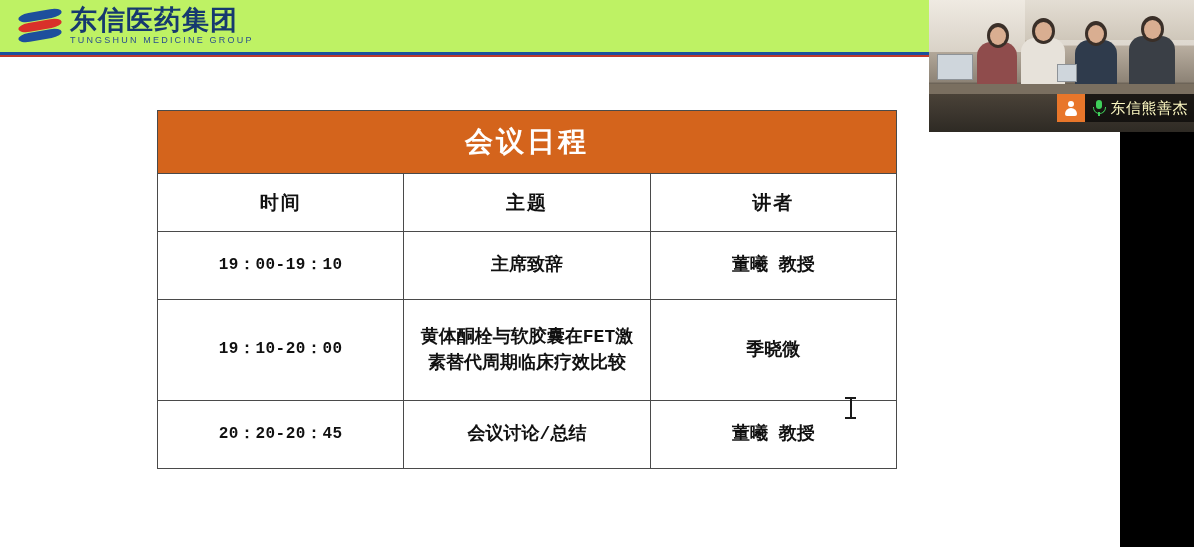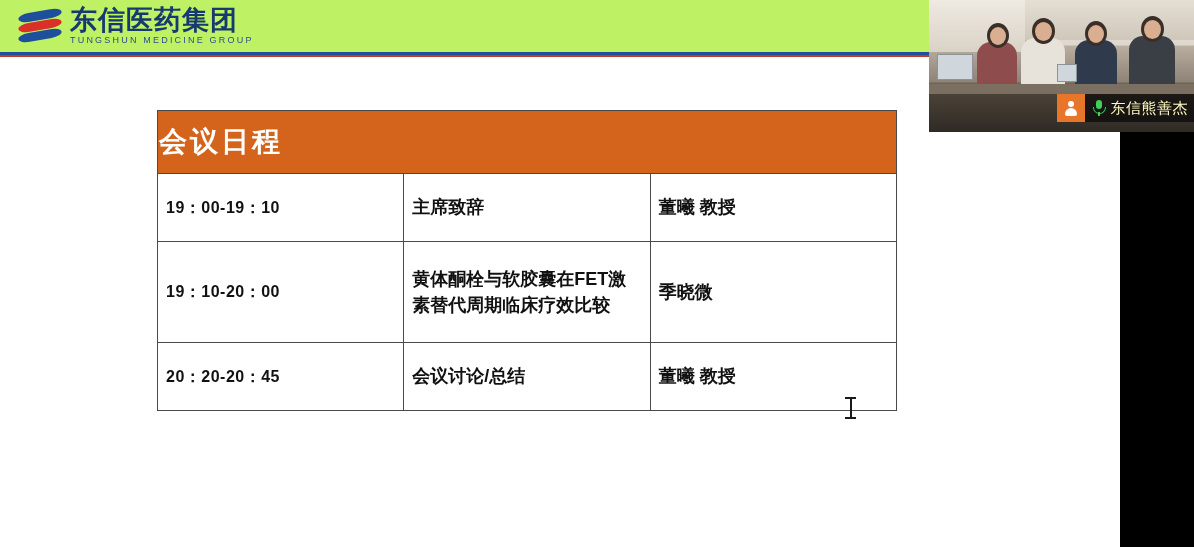--- a/index.html
+++ b/index.html
@@ -92,22 +92,24 @@
   .agenda {
     position: absolute;
     left: 157px;
     top: 110px;
     width: 740px;
     border-collapse: collapse;
     table-layout: fixed;
   }
   .agenda td, .agenda th {
     border: 1px solid #4a4a4a;
+    text-align: center;
     color: #111;
     font-weight: bold;
+    font-family: Liberation Mono, monospace;
   }
   .agenda .title-cell {
     background: #d4641c;
     color: #ffffff;
     font-size: 28px;
     height: 60px;
     letter-spacing: 3px;
     border: 1px solid #4a4a4a;
   }
   .agenda .head-cell {
@@ -321,20 +323,25 @@
           <div class="logo-text-en">TUNGSHUN MEDICINE GROUP</div>
         </div>
       </div>
     </div>
     <div class="slide-header-accent"></div>
 
     <table class="agenda">
       <tbody>
         <tr>
           <td class="title-cell" colspan="3">会议日程</td>
+        </tr>
+        <tr>
+          <td class="head-cell col-time">时间</td>
+          <td class="head-cell col-topic">主题</td>
+          <td class="head-cell col-spk">讲者</td>
         </tr>
 
         <tr>
           <td class="body-cell time-cell">19：00-19：10</td>
           <td class="body-cell">主席致辞</td>
           <td class="body-cell">董曦 教授</td>
         </tr>
 
         <tr>
           <td class="body-cell time-cell tall">19：10-20：00</td>

